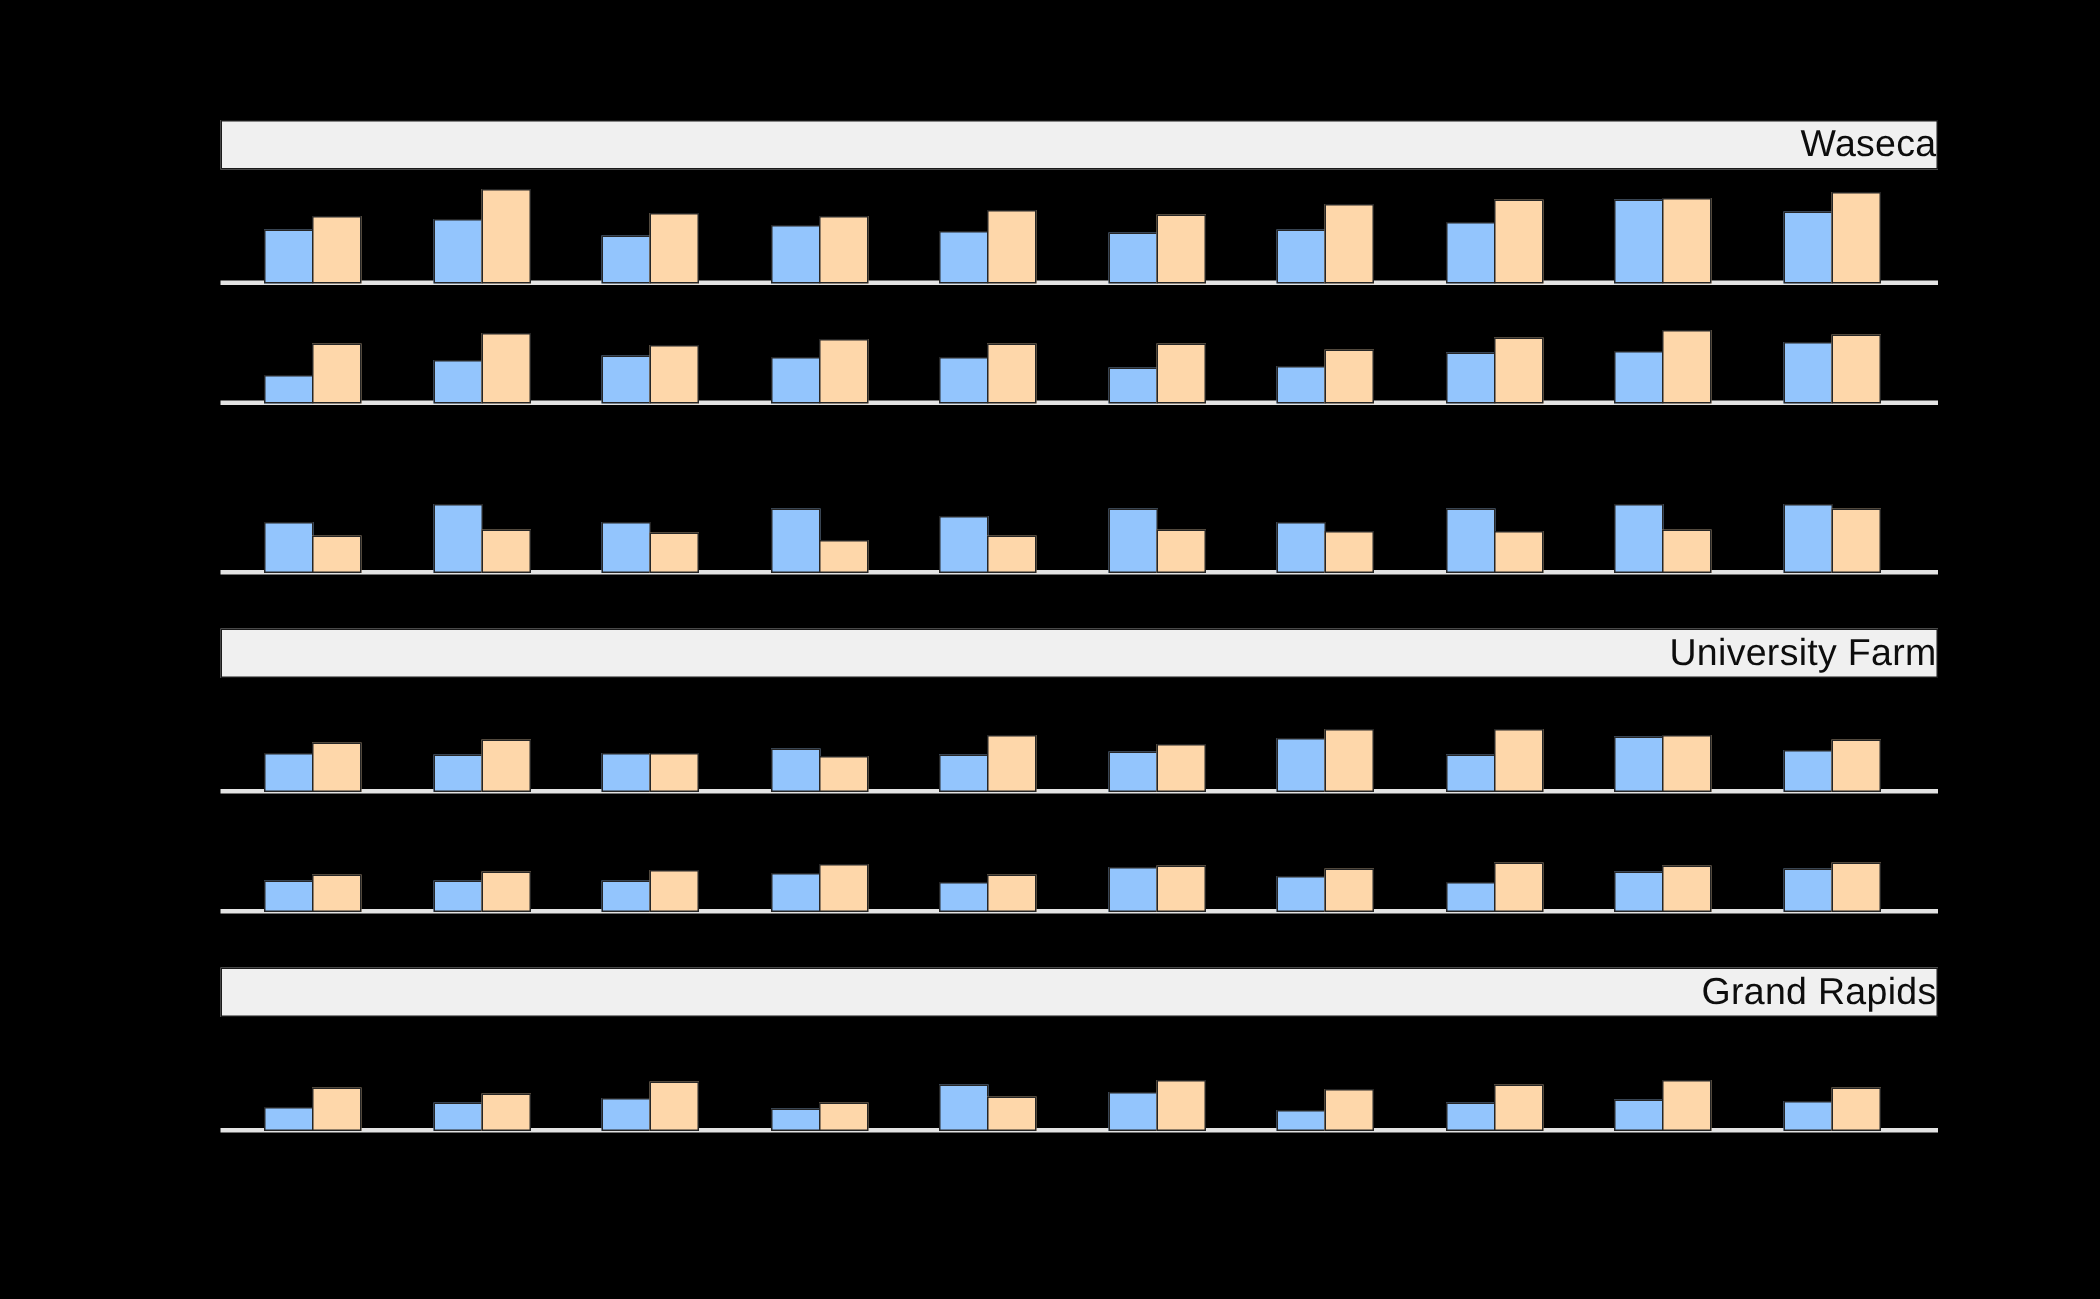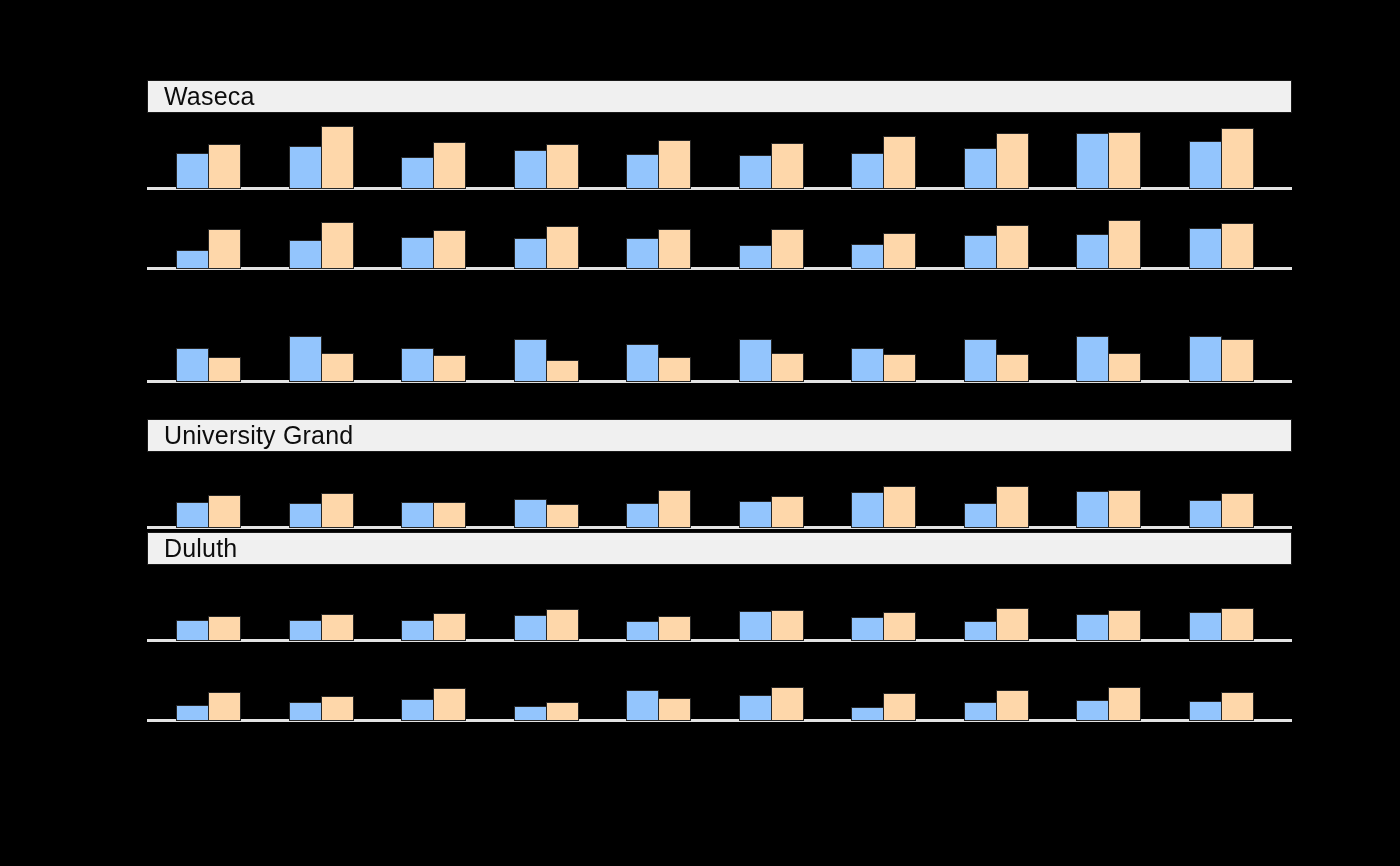--- a/index.html
+++ b/index.html
@@ -21,22 +21,21 @@
     margin-bottom:3px;
     position:relative;
   }
   .strip{
     height:33px;
     box-sizing:border-box;
     background:#f0f0f0;
     border:1.5px solid #1a1a1a;
     display:flex;
     align-items:center;
-    justify-content:flex-start;
-    padding-left:16px;
+    justify-content:flex-end;
   }
   .strip span{
     font-size:25px;
     line-height:1;
     color:#0d0d0d;
     letter-spacing:0.2px;
   }
   .plot{
     position:relative;
     height:77px;
@@ -203,21 +202,21 @@
           <div class="bar orange" style="height: 29px;"></div>
         </div>
         <div class="group">
           <div class="bar blue" style="height: 46px;"></div>
           <div class="bar orange" style="height: 43px;"></div>
         </div>
       </div>
     </section>
     <section class="facet">
       <header class="strip">
-        <span>University Grand</span>
+        <span>University Farm</span>
       </header>
       <div class="plot">
         <div class="axisline"></div>
         <div class="group">
           <div class="bar blue" style="height: 26px;"></div>
           <div class="bar orange" style="height: 33px;"></div>
         </div>
         <div class="group">
           <div class="bar blue" style="height: 25px;"></div>
           <div class="bar orange" style="height: 35px;"></div>
@@ -250,23 +249,20 @@
           <div class="bar blue" style="height: 37px;"></div>
           <div class="bar orange" style="height: 38px;"></div>
         </div>
         <div class="group">
           <div class="bar blue" style="height: 28px;"></div>
           <div class="bar orange" style="height: 35px;"></div>
         </div>
       </div>
     </section>
     <section class="facet">
-      <header class="strip">
-        <span>Duluth</span>
-      </header>
       <div class="plot">
         <div class="axisline"></div>
         <div class="group">
           <div class="bar blue" style="height: 21px;"></div>
           <div class="bar orange" style="height: 25px;"></div>
         </div>
         <div class="group">
           <div class="bar blue" style="height: 21px;"></div>
           <div class="bar orange" style="height: 27px;"></div>
         </div>
@@ -298,20 +294,23 @@
           <div class="bar blue" style="height: 27px;"></div>
           <div class="bar orange" style="height: 31px;"></div>
         </div>
         <div class="group">
           <div class="bar blue" style="height: 29px;"></div>
           <div class="bar orange" style="height: 33px;"></div>
         </div>
       </div>
     </section>
     <section class="facet">
+      <header class="strip">
+        <span>Grand Rapids</span>
+      </header>
       <div class="plot">
         <div class="axisline"></div>
         <div class="group">
           <div class="bar blue" style="height: 16px;"></div>
           <div class="bar orange" style="height: 29px;"></div>
         </div>
         <div class="group">
           <div class="bar blue" style="height: 19px;"></div>
           <div class="bar orange" style="height: 25px;"></div>
         </div>

